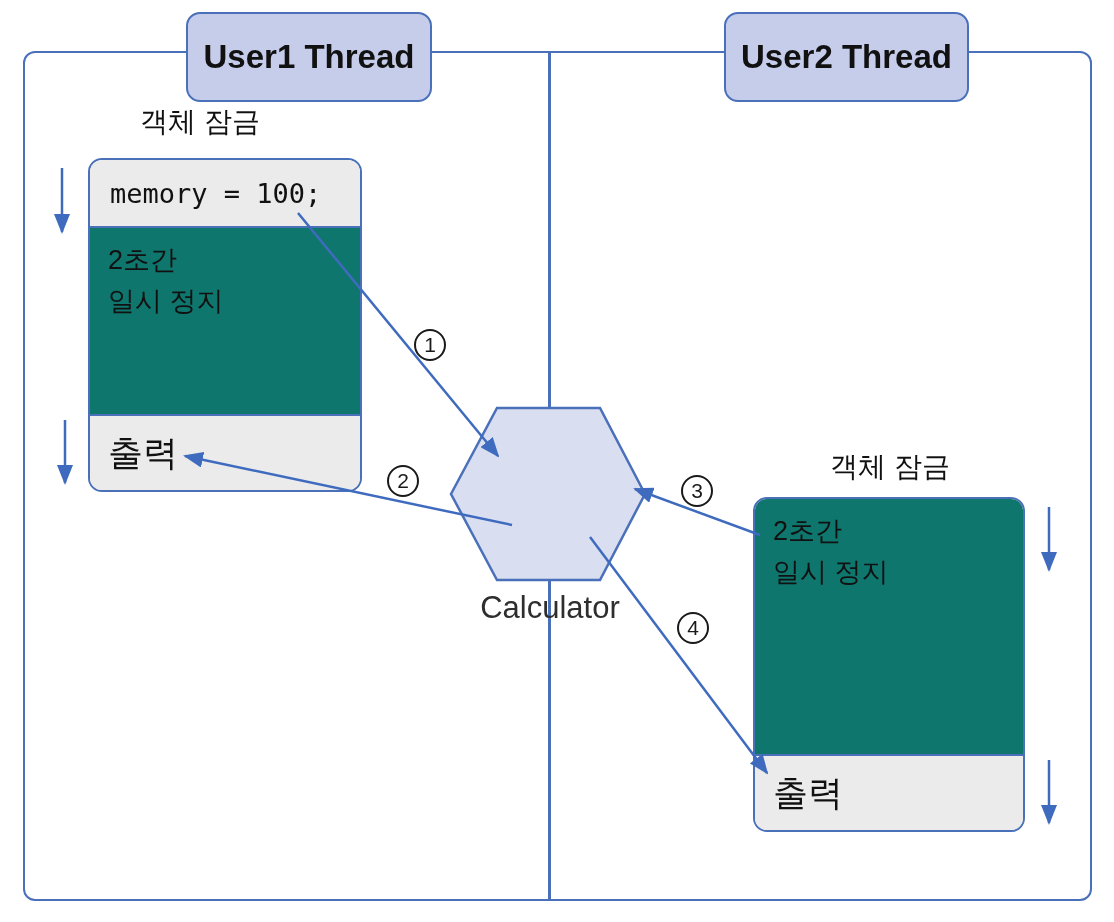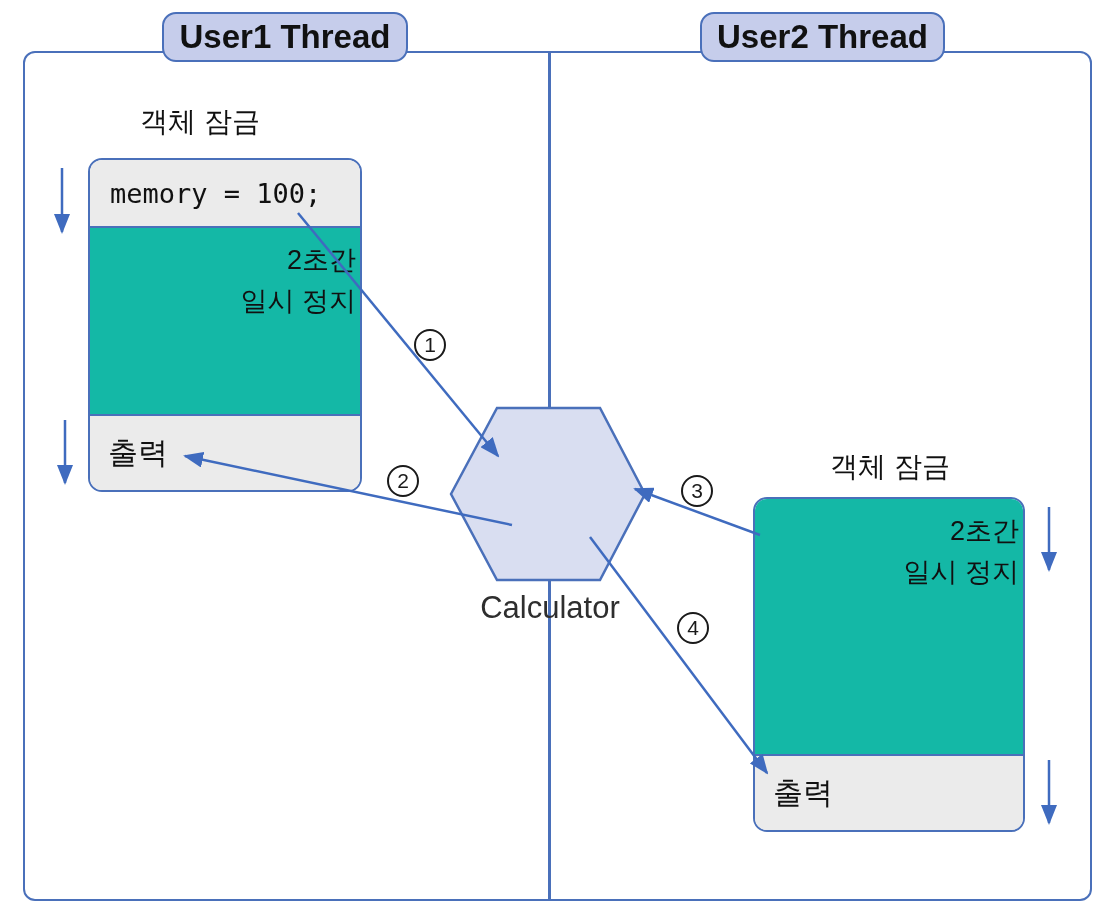--- a/index.html
+++ b/index.html
@@ -27,30 +27,31 @@
   }
   .divider {
     left: 548px; top: 51px;
     width: 2.5px; height: 850px;
     background: #4a70ba;
   }
 
   
   .pill {
     box-sizing: border-box;
-    height: 50px;
+    height: 90px;
     background: #c6cdeb;
     border: 2.5px solid #4a70ba;
     border-radius: 14px;
     display: flex;
     align-items: center;
     justify-content: center;
     font-size: 33px;
     font-weight: bold;
     color: #111111;
+    margin-left: 24px;
   }
   .pill-1 { left: 162px; top: 12px; width: 246px; }
   .pill-2 { left: 700px; top: 12px; width: 245px; }
 
   
   .lock-label {
     width: 224px;
     text-align: center;
     font-size: 28px;
     color: #111111;
@@ -78,36 +79,35 @@
     display: flex;
     align-items: center;
     padding-left: 20px;
     font-family: "DejaVu Sans Mono", monospace;
     font-size: 27px;
     color: #111111;
     white-space: nowrap;
   }
   .tbox .pause-row {
     flex: 1;
-    background: #14b8a6;
-    padding: 12px 4px 0 18px;
+    background: #0f766e;
+    padding: 12px 12px 0 18px;
     font-size: 27px;
     line-height: 1.5;
     color: #111111;
-    text-align: right;
   }
   .tbox .output-row {
     box-sizing: border-box;
     height: 76px;
     background: #ebebeb;
     border-top: 2.5px solid #4a70ba;
     display: flex;
     align-items: center;
     padding-left: 18px;
-    font-size: 30px;
+    font-size: 35px;
     color: #111111;
   }
 
   
   .hex-text {
     left: 451px; top: 408px;
     width: 194px; height: 172px;
     display: flex;
     flex-direction: column;
     align-items: center;

